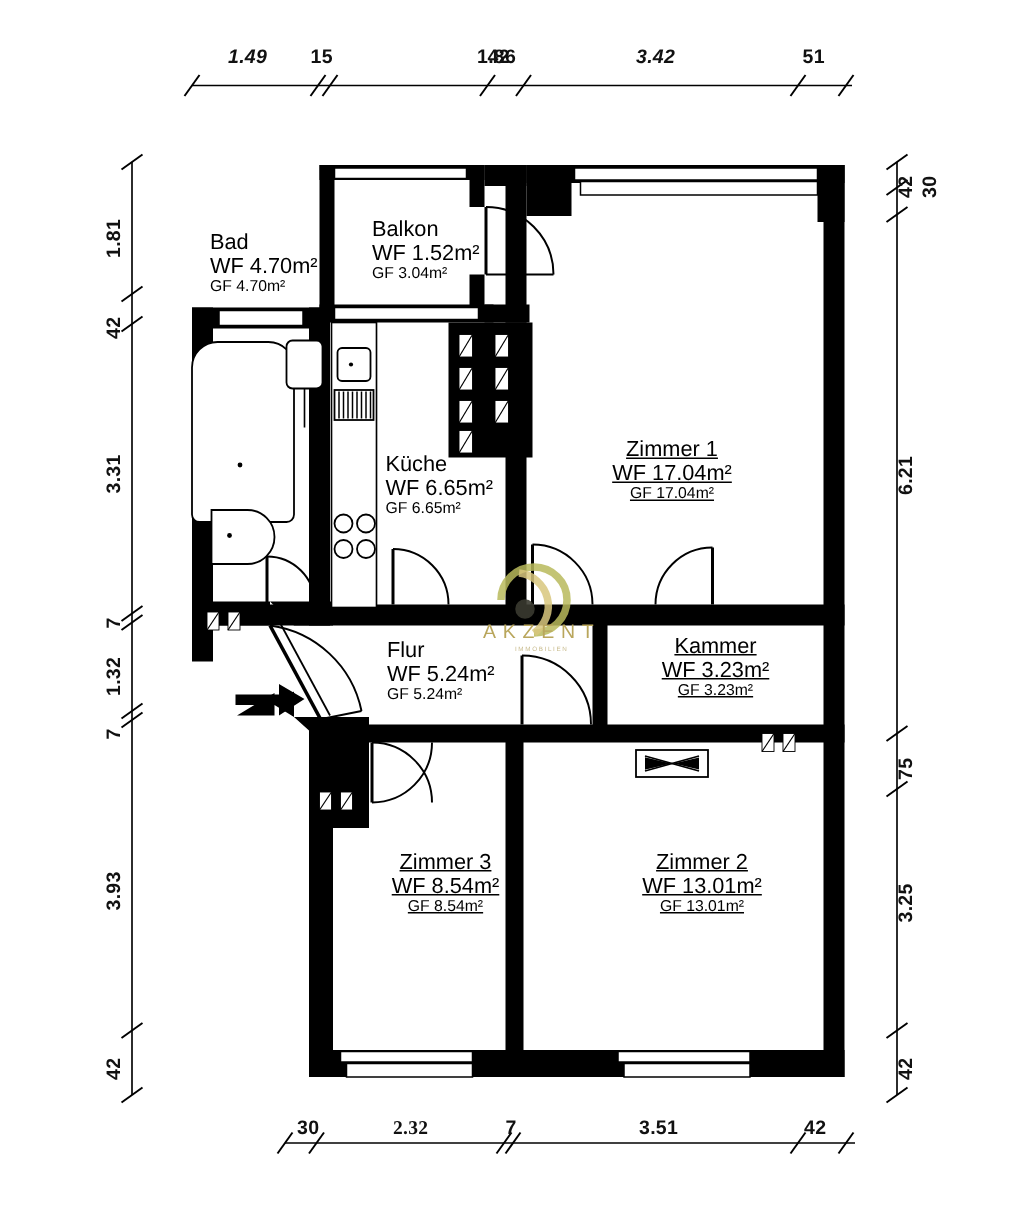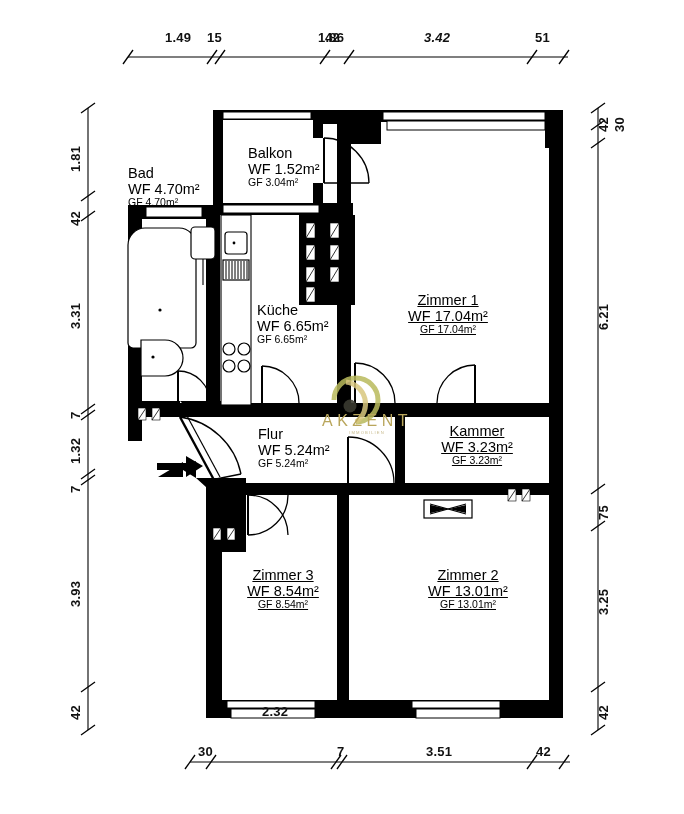--- a/index.html
+++ b/index.html
@@ -15,21 +15,21 @@
     letter-spacing:.2px;white-space:nowrap;
   }
   .dimtxt.vert{transform-origin:left top;}
   .roomlbl{position:absolute;white-space:nowrap;line-height:1.08;}
   .roomlbl .rn{font-size:14.5px;display:block;}
   .roomlbl .wf{font-size:14.5px;display:block;}
   .roomlbl .gf{font-size:10.5px;display:block;}
   .roomlbl.ctr{text-align:center;transform:translateX(-50%);text-decoration:underline;}
   .wm{position:absolute;white-space:nowrap;}
   .wm .wmtxt{
-    font-size:16px;letter-spacing:4.5px;color:#b9a65c;
+    font-size:13px;letter-spacing:4.5px;color:#b9a65c;
     font-family:"Liberation Sans","DejaVu Sans",sans-serif;
   }
   .wm .wmsub{font-size:4.2px;letter-spacing:1.1px;color:#c8bb8d;display:block;text-align:center;}
 </style>
 </head>
 <body>
 
 <svg id="plan" viewBox="0 0 684 814">
 
   <g stroke="#000" stroke-width="1.1" fill="none">
@@ -275,50 +275,50 @@
   </g>
 
   <g>
     <path d="M334 400 a22 22 0 1 1 22 22" fill="none" stroke="#b9ba5c" stroke-width="5" opacity=".85"></path>
     <path d="M356 422 a22 22 0 0 0 -10 -40" fill="none" stroke="#d8c77e" stroke-width="5" opacity=".85"></path>
     <circle cx="350" cy="406" r="6.5" fill="#3a3a30" opacity=".9"></circle>
   </g>
 
 </svg>
 
-<div class="dimtxt" style="left:165px;top:30px;">1.49</div>
+<div class="dimtxt" style="left:152px;top:30px;font-style:italic;">1.49</div>
 <div class="dimtxt" style="left:207px;top:30px;">15</div>
 <div class="dimtxt" style="left:274px;top:30px;margin-left:44px;">1.86</div>
 <div class="dimtxt" style="left:325px;top:30px;">42</div>
 <div class="dimtxt" style="left:424px;top:30px;font-style:italic;">3.42</div>
 <div class="dimtxt" style="left:535px;top:30px;">51</div>
 
 <div class="dimtxt" style="left:198px;top:744px;">30</div>
-<div class="dimtxt" style="left:262px;top:704px;">2.32</div>
+<div class="dimtxt" style="left:262px;top:744px;font-family:Liberation Serif, serif;">2.32</div>
 <div class="dimtxt" style="left:337px;top:744px;">7</div>
 <div class="dimtxt" style="left:426px;top:744px;">3.51</div>
 <div class="dimtxt" style="left:536px;top:744px;">42</div>
 
 <div class="dimtxt vert" style="left:68px;top:172px;transform:rotate(-90deg);">1.81</div>
 <div class="dimtxt vert" style="left:68px;top:226px;transform:rotate(-90deg);">42</div>
 <div class="dimtxt vert" style="left:68px;top:329px;transform:rotate(-90deg);">3.31</div>
 <div class="dimtxt vert" style="left:68px;top:419px;transform:rotate(-90deg);">7</div>
 <div class="dimtxt vert" style="left:68px;top:464px;transform:rotate(-90deg);">1.32</div>
 <div class="dimtxt vert" style="left:68px;top:493px;transform:rotate(-90deg);">7</div>
 <div class="dimtxt vert" style="left:68px;top:607px;transform:rotate(-90deg);">3.93</div>
 <div class="dimtxt vert" style="left:68px;top:720px;transform:rotate(-90deg);">42</div>
 
 <div class="dimtxt vert" style="left:596px;top:132px;transform:rotate(-90deg);">42</div>
 <div class="dimtxt vert" style="left:612px;top:132px;transform:rotate(-90deg);">30</div>
 <div class="dimtxt vert" style="left:596px;top:330px;transform:rotate(-90deg);">6.21</div>
 <div class="dimtxt vert" style="left:596px;top:520px;transform:rotate(-90deg);">75</div>
 <div class="dimtxt vert" style="left:596px;top:615px;transform:rotate(-90deg);">3.25</div>
 <div class="dimtxt vert" style="left:596px;top:720px;transform:rotate(-90deg);">42</div>
 
-<div class="roomlbl" style="left:128px;top:155px;margin-top:11px;">
+<div class="roomlbl" style="left:140px;top:155px;">
   <span class="rn">Bad</span>
   <span class="wf">WF 4.70m²</span>
   <span class="gf">GF 4.70m²</span>
 </div>
 
 <div class="roomlbl" style="left:248px;top:146px;">
   <span class="rn">Balkon</span>
   <span class="wf">WF 1.52m²</span>
   <span class="gf">GF 3.04m²</span>
 </div>
@@ -340,21 +340,21 @@
   <span class="wf">WF 5.24m²</span>
   <span class="gf">GF 5.24m²</span>
 </div>
 
 <div class="roomlbl ctr" style="left:477px;top:424px;">
   <span class="rn">Kammer</span>
   <span class="wf">WF 3.23m²</span>
   <span class="gf">GF 3.23m²</span>
 </div>
 
-<div class="roomlbl ctr" style="left:283px;top:568px;">
+<div class="roomlbl ctr" style="left:297px;top:568px;">
   <span class="rn">Zimmer 3</span>
   <span class="wf">WF 8.54m²</span>
   <span class="gf">GF 8.54m²</span>
 </div>
 
 <div class="roomlbl ctr" style="left:448px;top:568px;margin-left:20px;">
   <span class="rn">Zimmer 2</span>
   <span class="wf">WF 13.01m²</span>
   <span class="gf">GF 13.01m²</span>
 </div>

